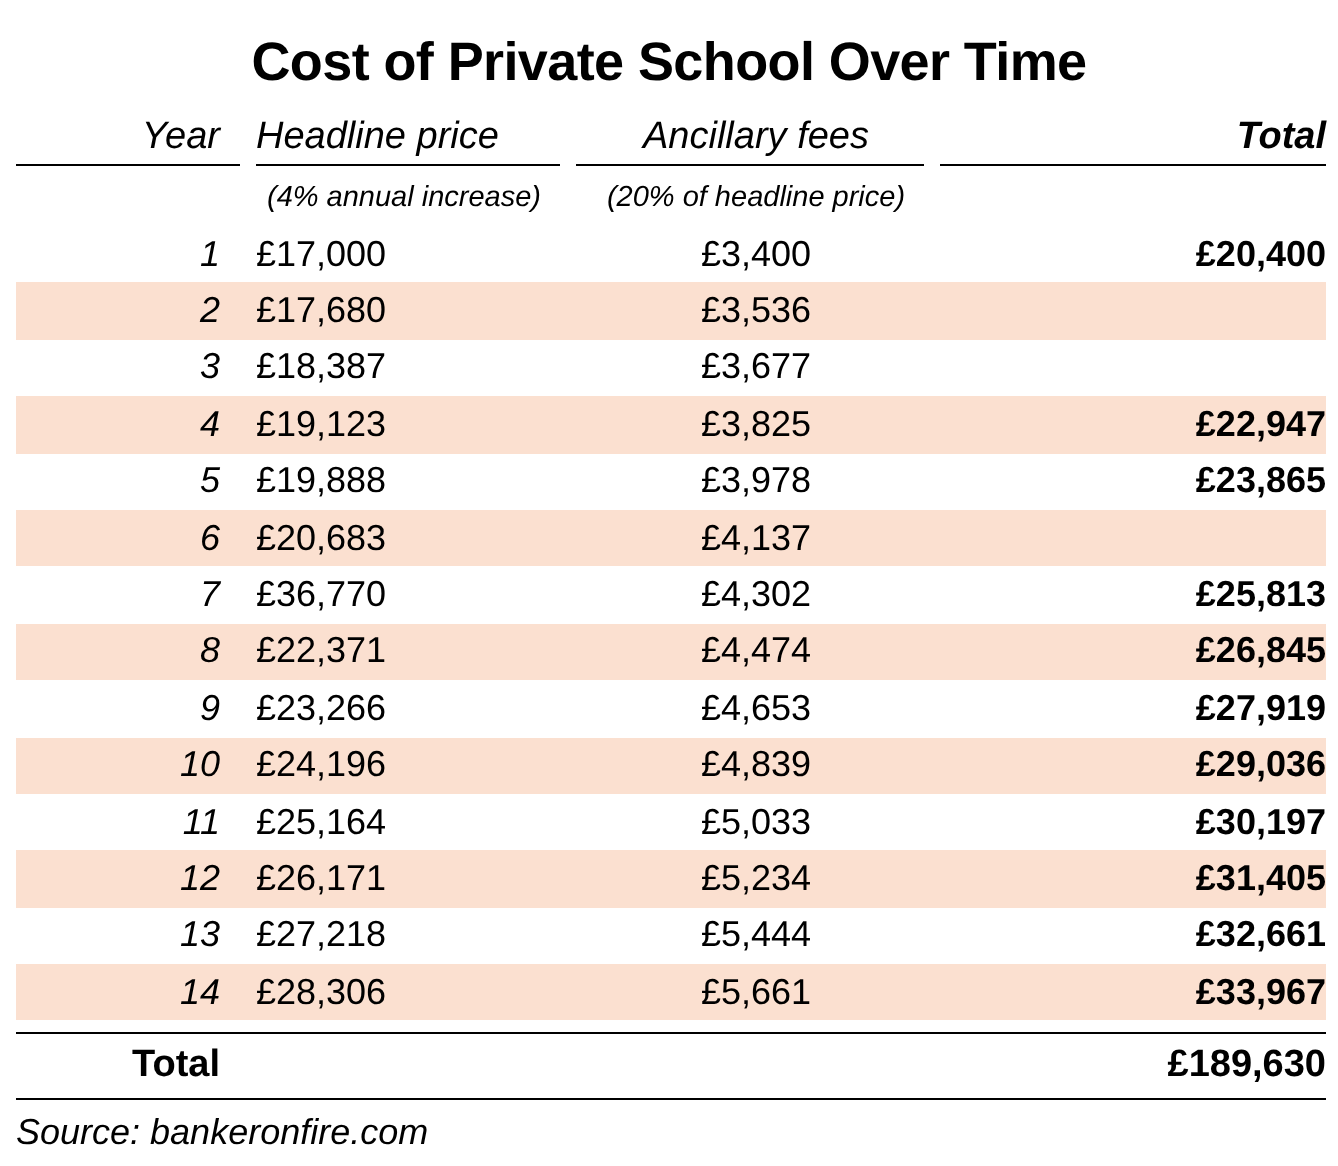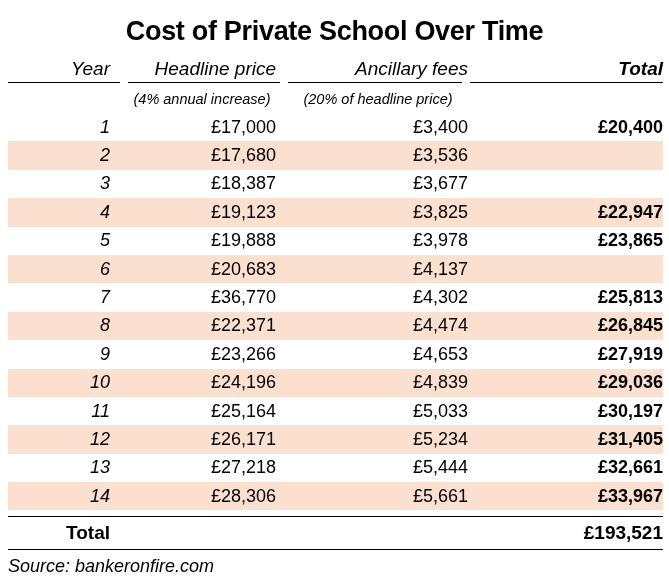--- a/index.html
+++ b/index.html
@@ -41,22 +41,22 @@
   .grid-row {
     position: absolute;
     left: 0;
     width: 532px;
     display: grid;
     grid-template-columns: 8px 102px 18px 148px 12px 180px 12px 183px 6px;
     align-items: center;
     box-sizing: border-box;
   }
   .c-year   { grid-column: 2; text-align: right; }
-  .c-head   { grid-column: 4; text-align: right; }
-  .c-anc    { grid-column: 6; text-align: right; }
+  .c-head   { grid-column: 4; }
+  .c-anc    { grid-column: 6; text-align: center; }
   .c-total  { grid-column: 8; text-align: right; }
 
   
   #header-row {
     top: 57px;
     height: 24px;
     font-size: 19px;
     font-style: italic;
   }
   #header-row .c-total { font-weight: bold; }
@@ -260,20 +260,20 @@
         <span class="c-total">£33,967</span>
       </div>
     </div>
 
   <div class="rule-full" id="rule-above-total"></div>
 
   <div class="grid-row" id="total-row">
     <span class="c-year">Total</span>
     <span class="c-head"></span>
     <span class="c-anc"></span>
-    <span class="c-total">£193,521</span>
+    <span class="c-total">£189,630</span>
   </div>
 
   <div class="rule-full" id="rule-below-total"></div>
 
   <div id="source-note">Source: bankeronfire.com</div>
 
 </div>
 
 </body></html>

